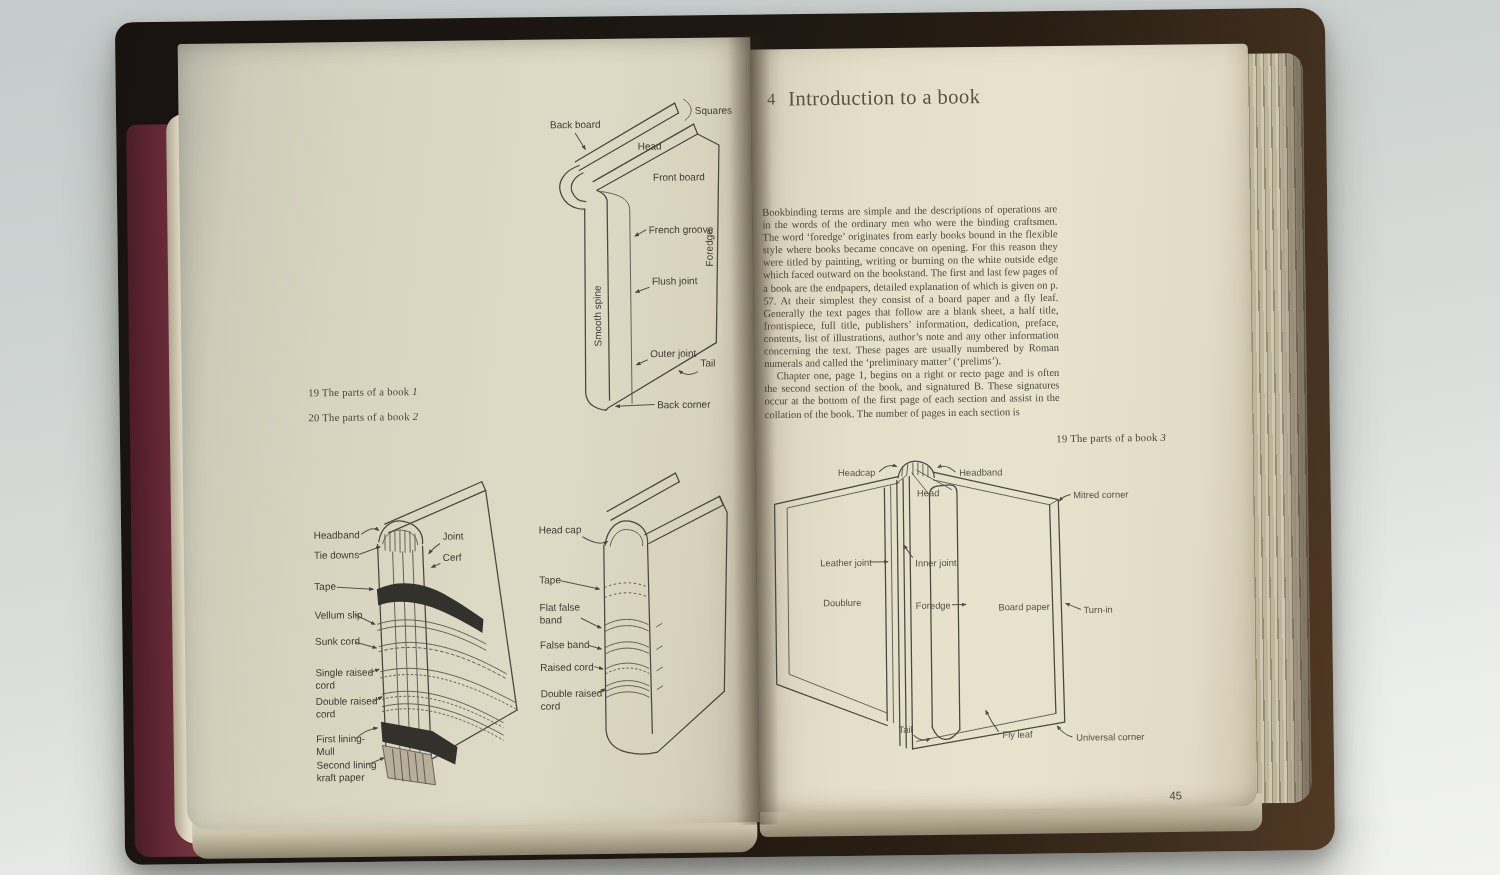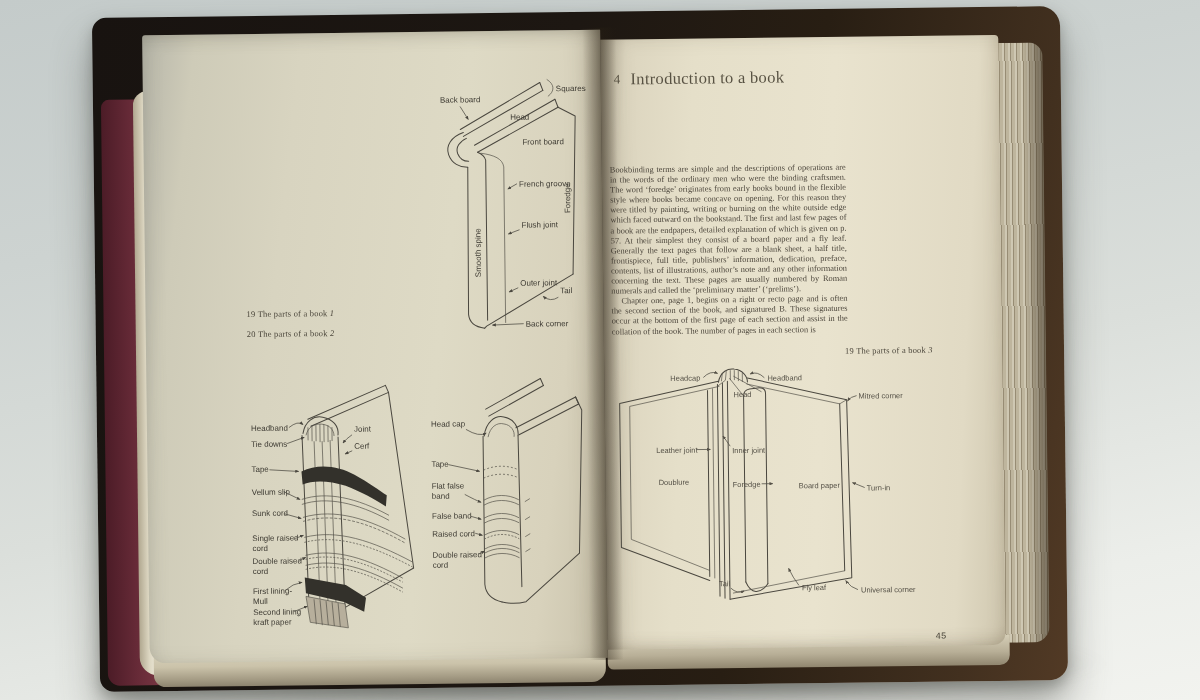--- a/index.html
+++ b/index.html
@@ -42,21 +42,21 @@
   .heading{position:absolute;left:13px;top:30px;color:#585243;font-family:"Liberation Serif",serif;letter-spacing:0.3px;}
   .heading .chnum{font-size:13px;margin-right:10px;position:relative;top:-1px;}
   .heading .chtitle{font-size:16.5px;}
   .bodytext{position:absolute;left:8px;top:126px;width:236px;
     font-family:"Liberation Serif",serif;font-size:8.4px;line-height:10.1px;
     color:#4c463c;text-align:justify;}
   .bodytext p{margin:0;}
   .bodytext p + p{text-indent:10px;}
   .fig-cap{position:absolute;font-family:"Liberation Serif",serif;font-size:8.5px;color:#4b463b;letter-spacing:0.2px;white-space:nowrap;}
   .fig-cap .ital{font-style:italic;}
-  .pagenum{position:absolute;left:328px;top:596px;font-family:Liberation Mono, monospace;font-size:9px;color:#4b463b;}
+  .pagenum{position:absolute;left:328px;top:596px;font-family:Liberation Sans, sans-serif;font-size:9px;color:#4b463b;}
   svg{position:absolute;overflow:visible;}
   svg .ln{stroke:#4a473f;stroke-width:1;fill:none;stroke-linecap:round;stroke-linejoin:round;}
   svg .thin{stroke:#55524a;stroke-width:0.7;fill:none;}
   svg .ld{stroke:#55524a;stroke-width:0.8;fill:none;}
   svg .dk{fill:#33312b;stroke:none;}
   svg .ht{fill:#b7af9c;stroke:#4a473f;stroke-width:0.6;}
   svg text{font-family:"Liberation Sans",sans-serif;font-size:8px;fill:#3e3b33;}
   svg.d4 text{font-size:7.5px;fill:#555147;}
 </style>
 </head>

